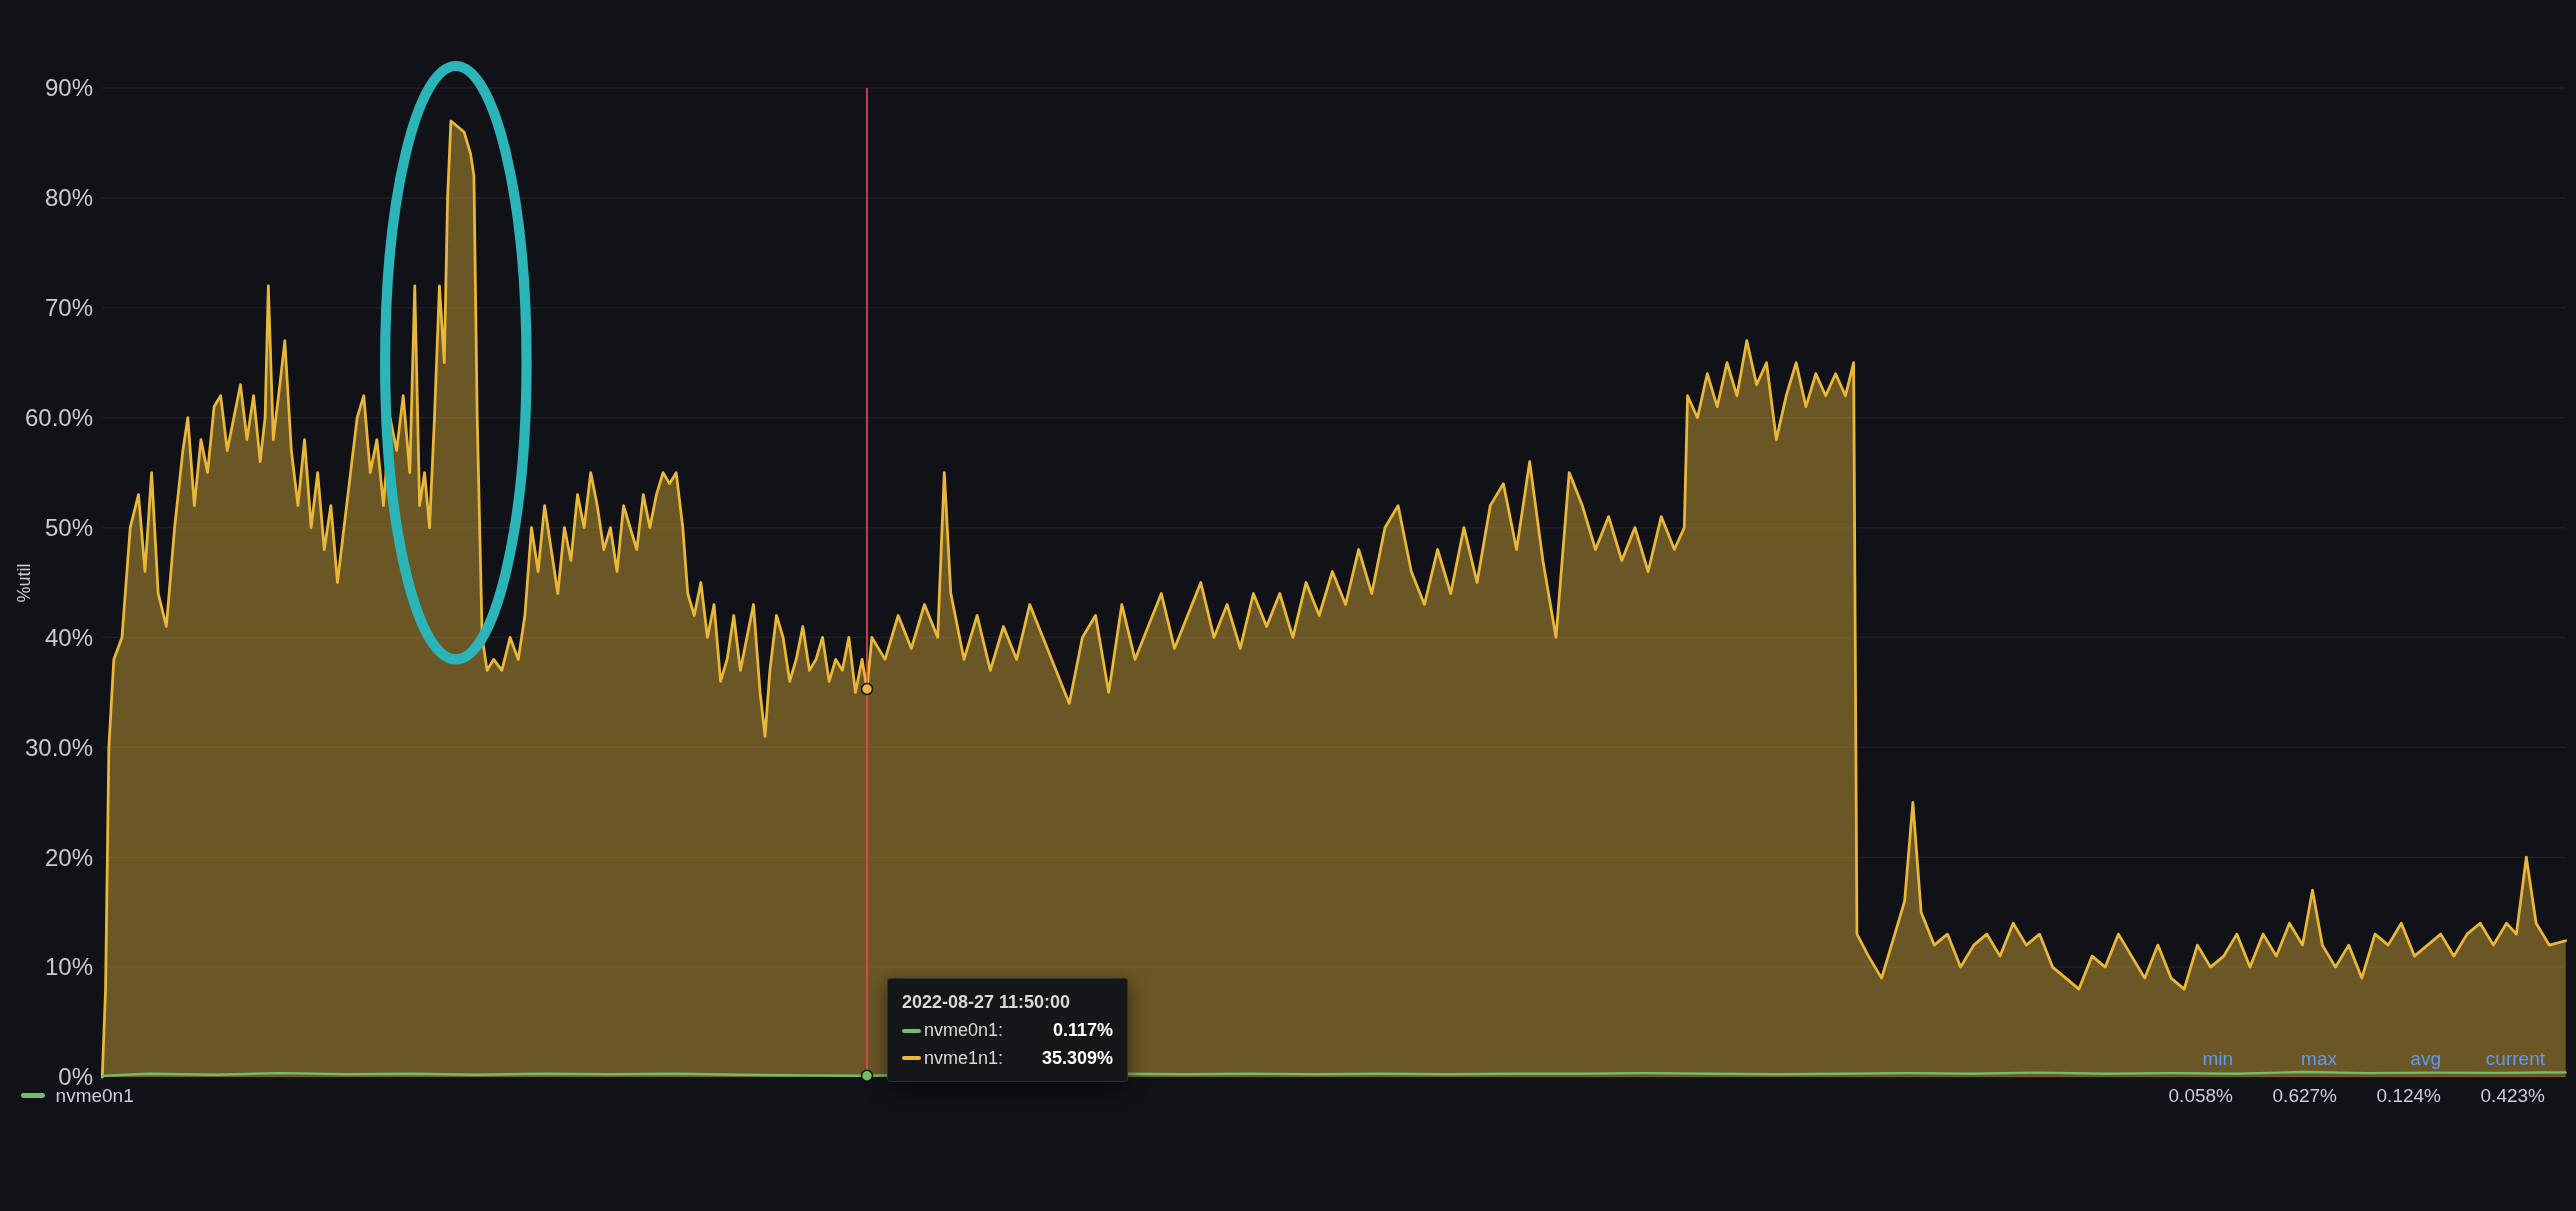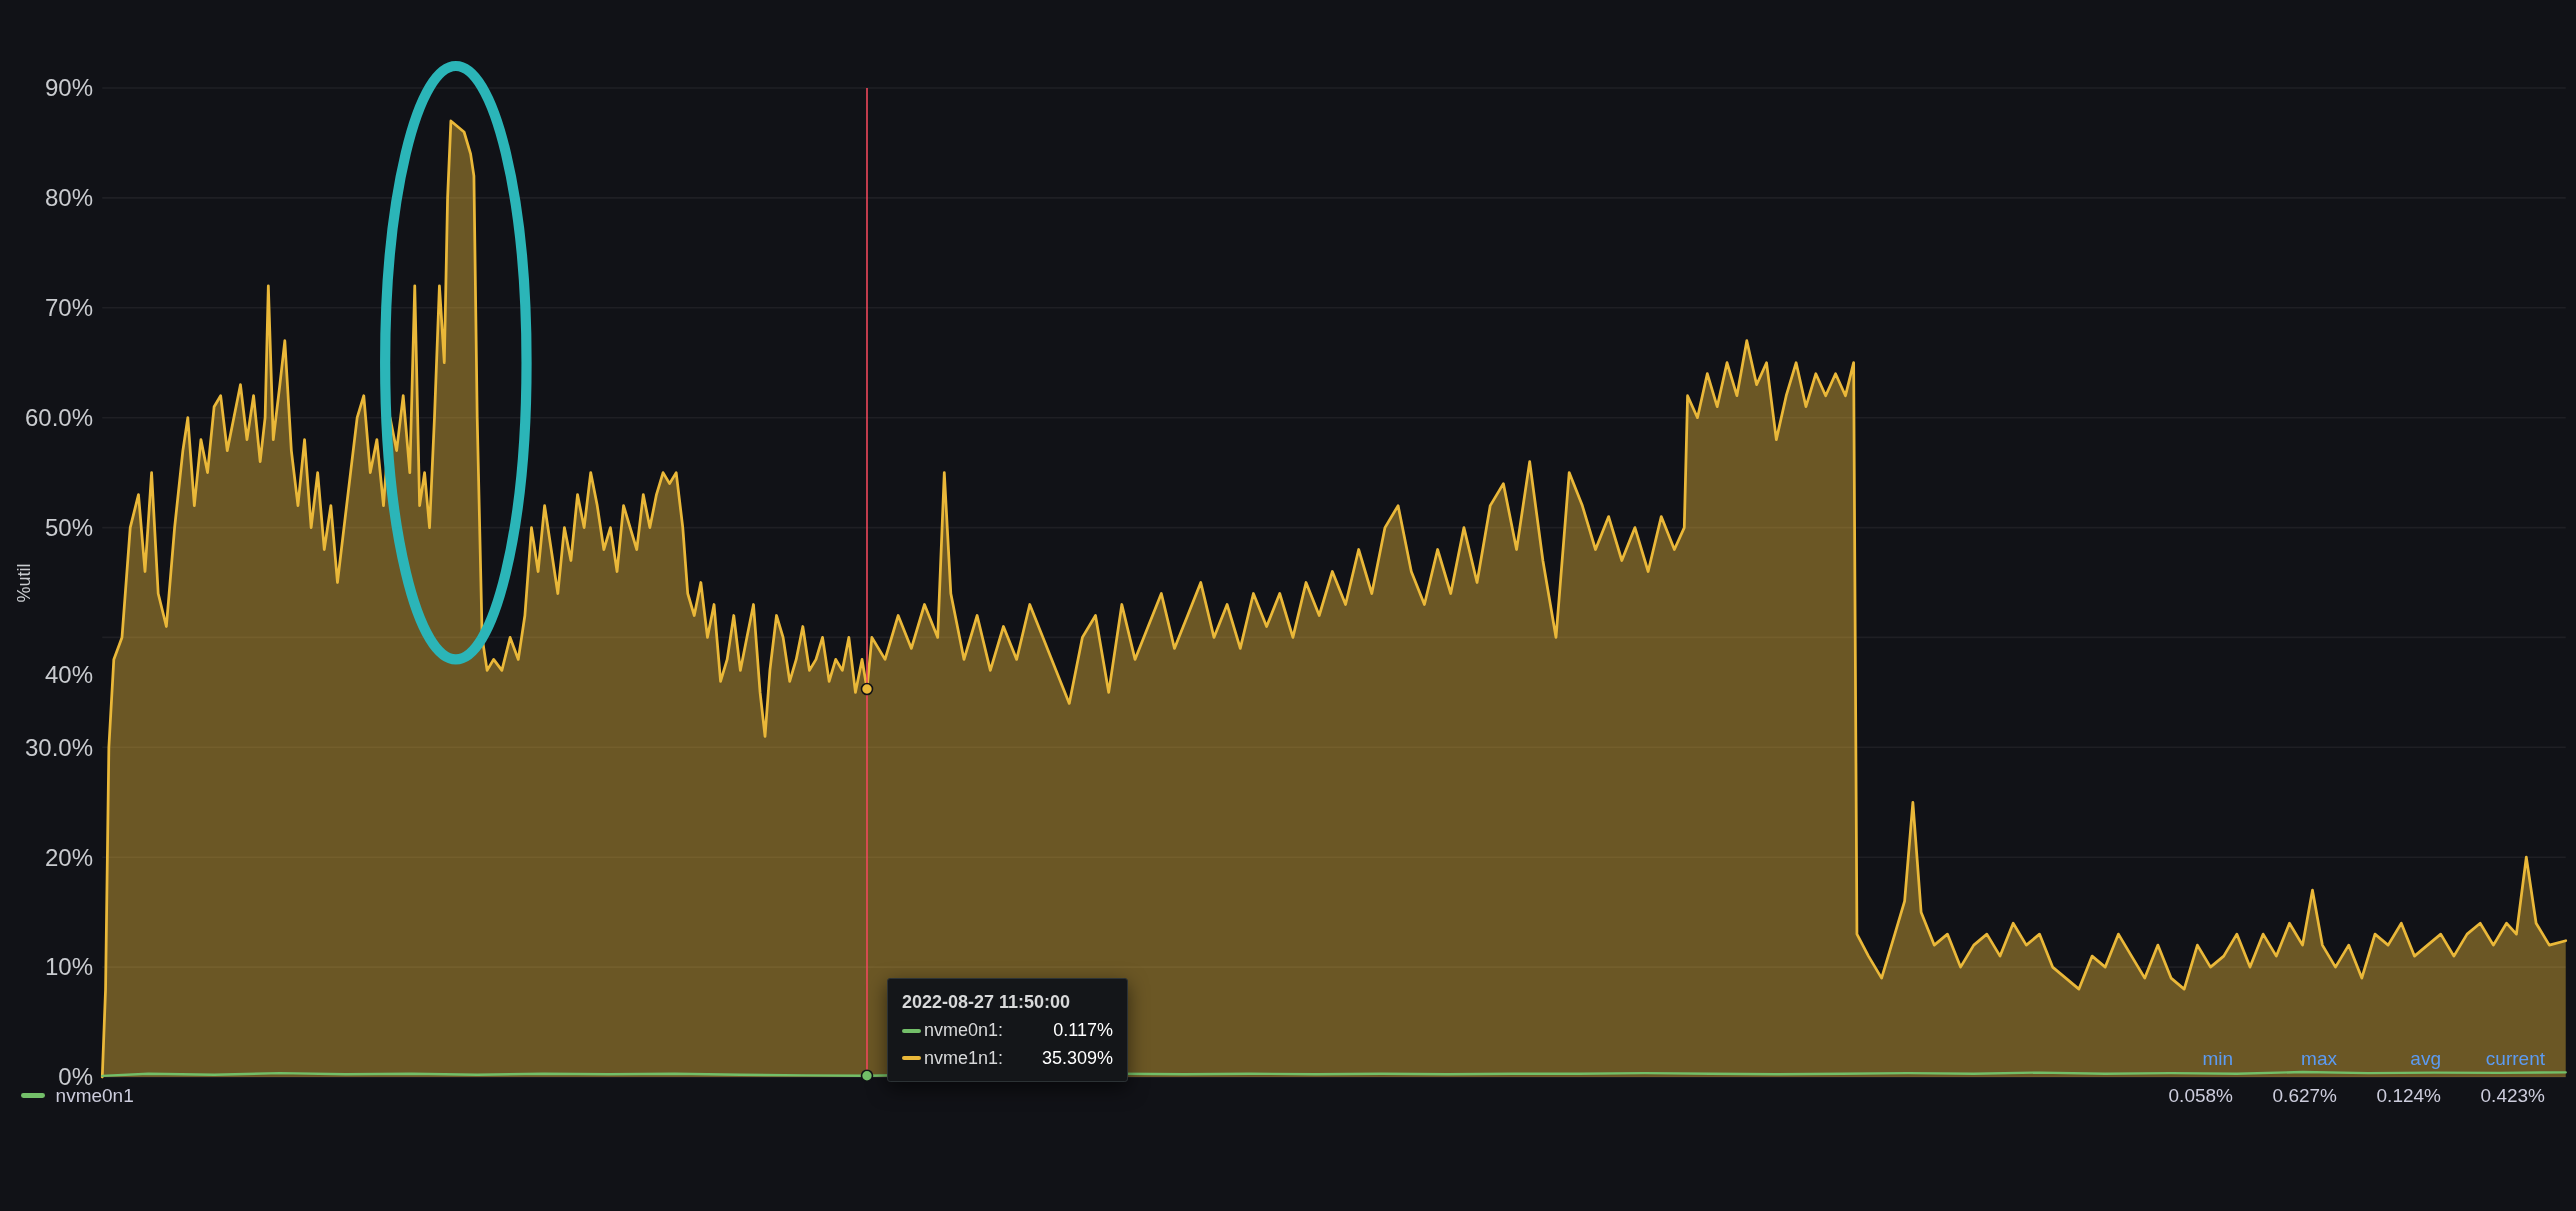--- a/index.html
+++ b/index.html
@@ -33,21 +33,21 @@
     position:absolute;left:887px;top:978px;width:211px;
     background:var(--tooltip_bg,#141619);
     border:0.8px solid var(--tooltip_border,#2C3235);
     border-radius:3.1px;padding:12.6px 14px;
     box-shadow:0 6.3px 19px rgba(0,0,0,0.55);
     z-index:10;
   }
   .tooltip-header{font-size:18px;font-weight:700;color:#D8D9DA;margin-bottom:7.9px;white-space:nowrap;}
   .tooltip-row{display:flex;align-items:center;gap:3px;font-size:18px;color:#D8D9DA;margin-top:6.3px;}
   .tooltip-row .swatch{width:19px;height:3.9px;}
-  .tooltip-value{margin-left:auto;font-weight:400;color:#FFFFFF;}
+  .tooltip-value{margin-left:auto;font-weight:700;color:#FFFFFF;}
 
   .swatch{width:23.6px;height:4.7px;border-radius:2.4px;flex:none;}
 
   .legend{position:absolute;left:0;right:0;top:1041px;padding-right:31px;}
   .legend-header-row{display:flex;justify-content:flex-end;align-items:center;height:35px;}
   .legend-col{width:104px;text-align:right;font-size:19px;font-weight:500;color:var(--header_blue,#5C9BF2);cursor:pointer;}
   .legend-row{display:flex;align-items:center;height:39px;}
   .legend-row.highlight{background:rgba(255,255,255,0.045);}
   .legend-series{display:flex;align-items:center;gap:11px;padding-left:21px;font-size:19px;color:var(--text,#CCCCDC);cursor:pointer;}
   .legend-values{margin-left:auto;display:flex;}
@@ -58,21 +58,21 @@
 
 <div class="panel">
 
 
   <div class="y-axis-label">%util</div>
   <div class="y-ticks">
       <div class="y-tick" style="top: 1066px;">0%</div>
       <div class="y-tick" style="top: 956px;">10%</div>
       <div class="y-tick" style="top: 847px;">20%</div>
       <div class="y-tick" style="top: 737px;">30.0%</div>
-      <div class="y-tick" style="top: 627px; margin-top: 37px;">40%</div>
+      <div class="y-tick" style="top: 627px;">40%</div>
       <div class="y-tick" style="top: 517px;">50%</div>
       <div class="y-tick" style="top: 407px;">60.0%</div>
       <div class="y-tick" style="top: 297px;">70%</div>
       <div class="y-tick" style="top: 187px;">80%</div>
       <div class="y-tick" style="top: 77px;">90%</div>
     </div>
 
   <svg class="plot" viewBox="0 0 3136 1259">
       <line x1="0" x2="3136" y1="1259.0" y2="1259.0" stroke="rgba(255,255,255,0.06)" stroke-width="2"></line>
       <line x1="0" x2="3136" y1="1119.1" y2="1119.1" stroke="rgba(255,255,255,0.06)" stroke-width="2"></line>

